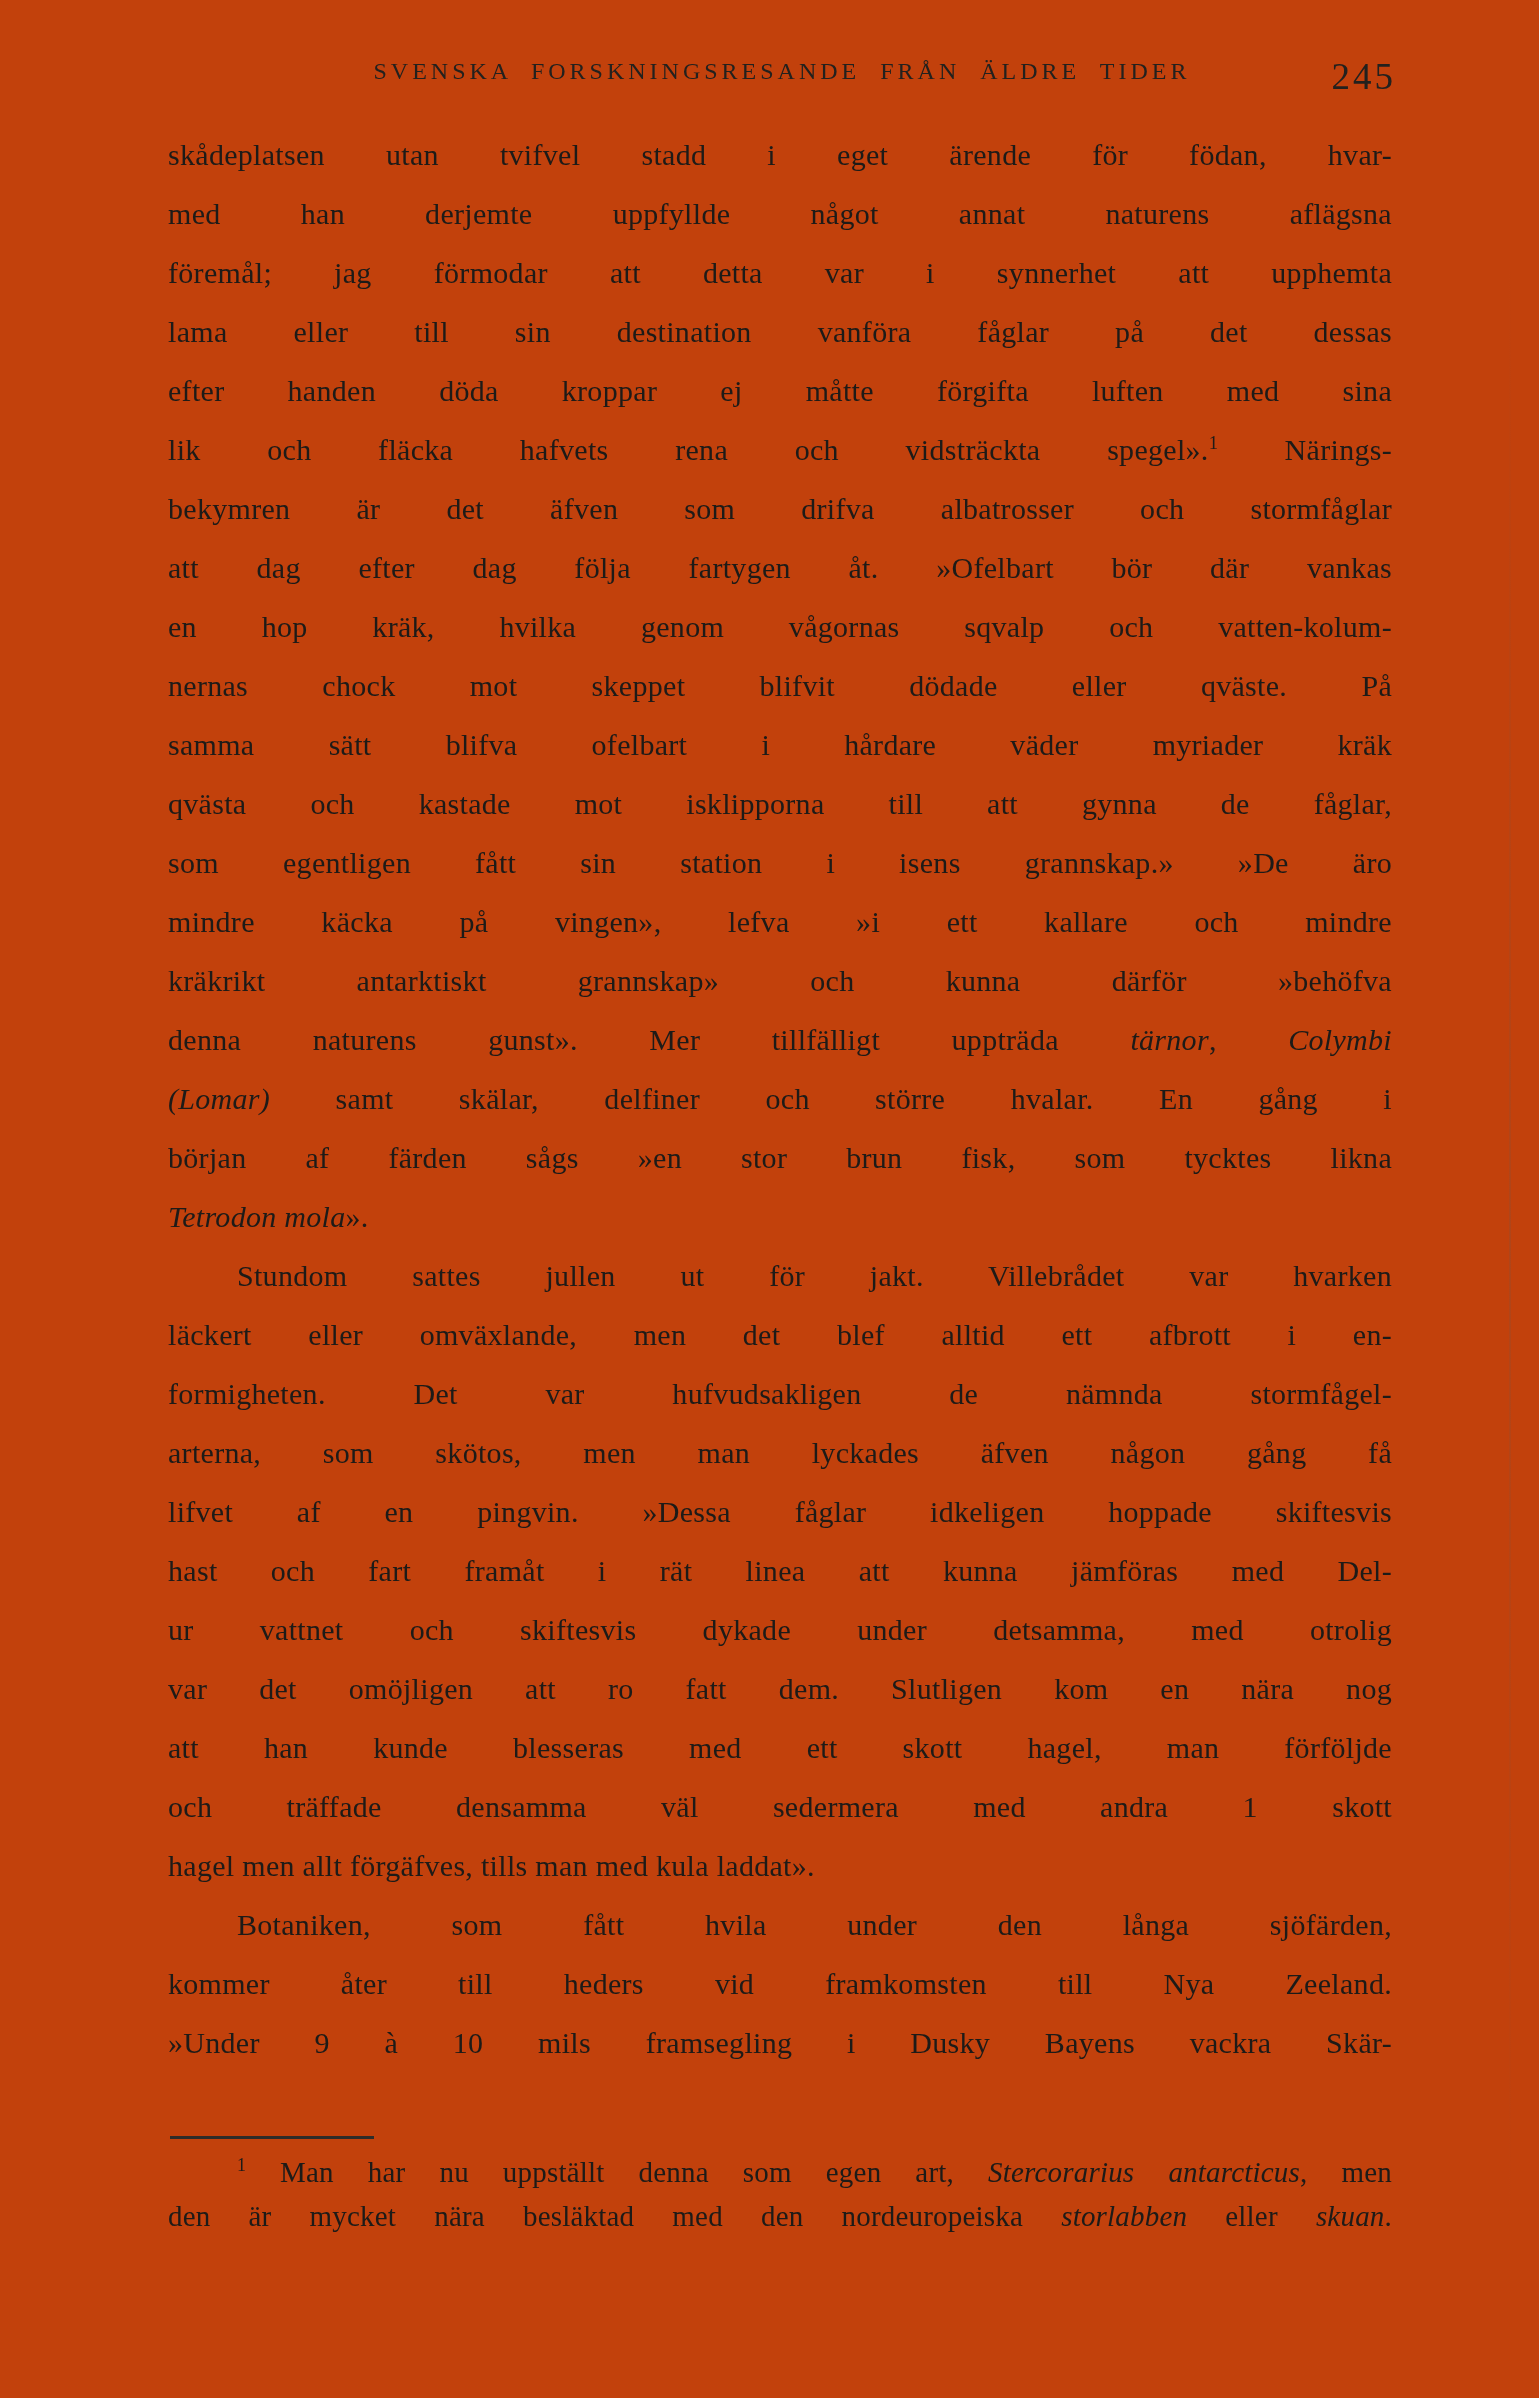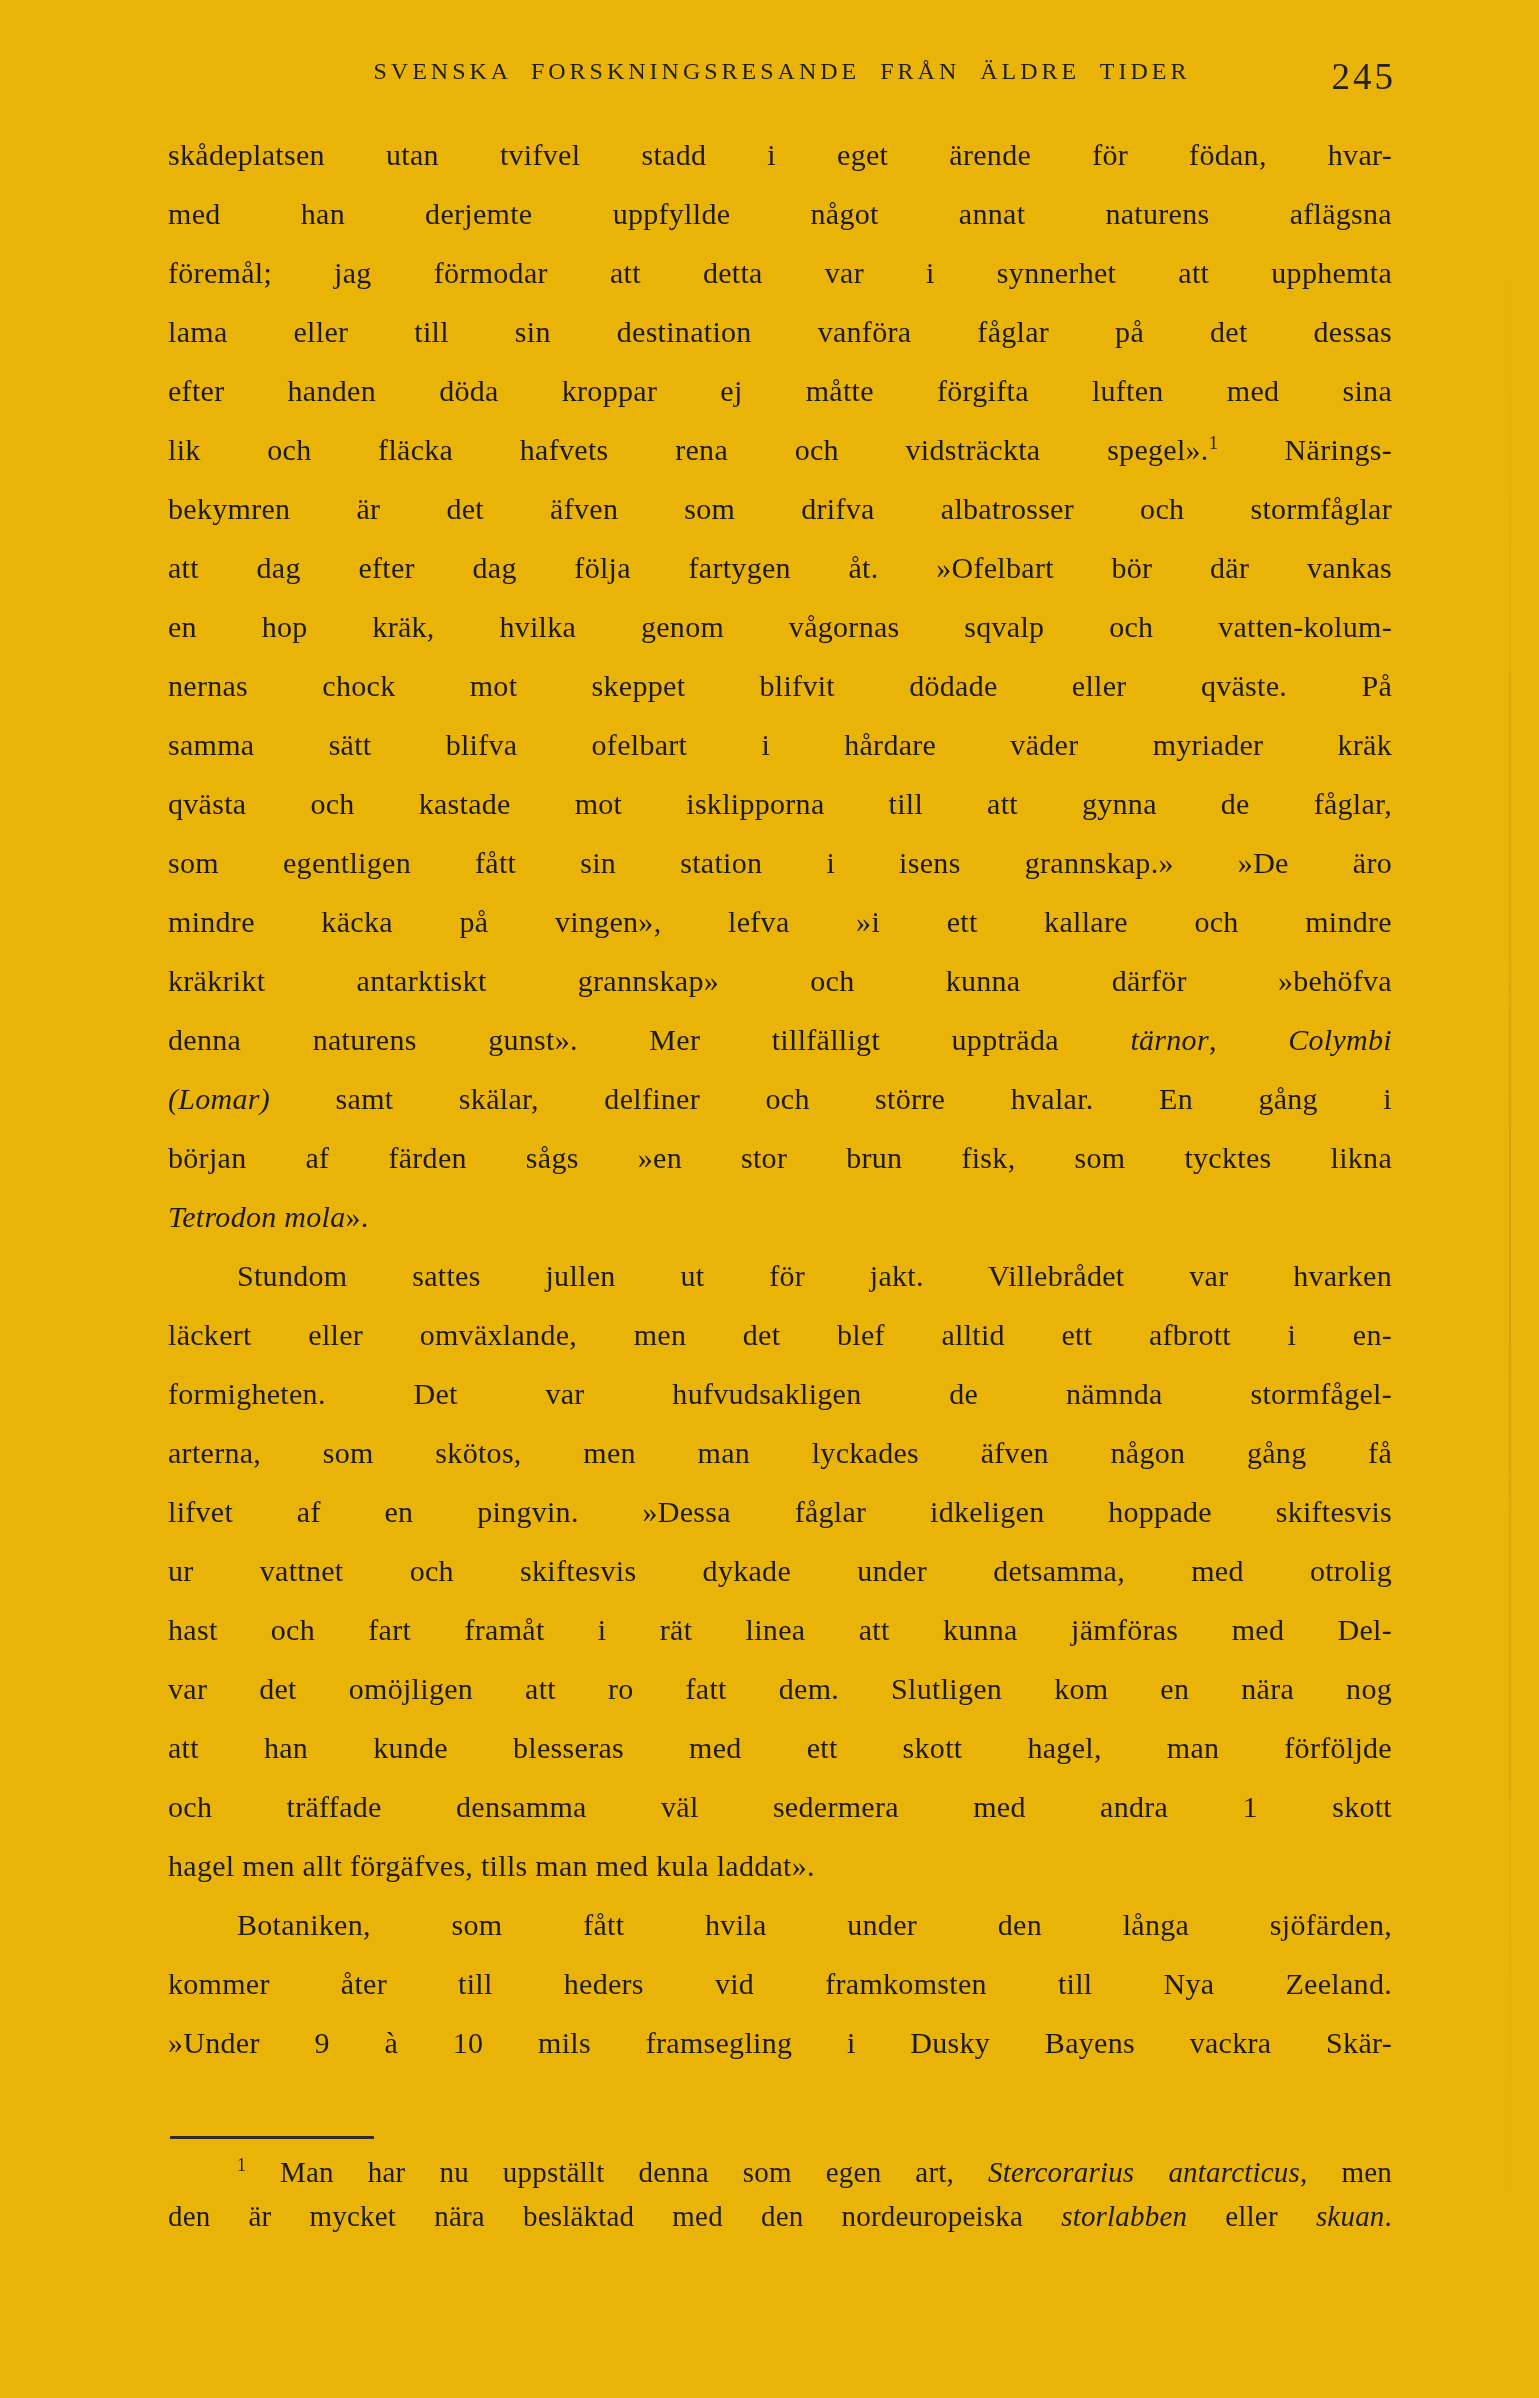--- a/index.html
+++ b/index.html
@@ -1,21 +1,21 @@
 <!DOCTYPE html>
 <html lang="sv"><head>
 <meta charset="utf-8">
 <style>
   html, body { margin: 0; padding: 0; background: #e8e8e6; }
   .page {
     position: relative;
     width: 1539px;
     height: 2399px;
     margin: 0 auto;
-    background: #eab308;
+    background: #c2410c;
     font-family: "Liberation Serif", "DejaVu Serif", serif;
     color: #1d1b18;
     overflow: hidden;
   }
   
   .scan-edge {
     position: absolute;
     top: 257px;
     right: 28px;
     width: 2px;
@@ -129,22 +129,22 @@
       <div class="line"><span>kräkrikt antarktiskt grannskap» och kunna därför »behöfva</span></div>
       <div class="line"><span>denna naturens gunst». Mer tillfälligt uppträda </span><i>tärnor</i><span>, </span><i>Colymbi</i></div>
       <div class="line"><i>(Lomar)</i><span> samt skälar, delfiner och större hvalar. En gång i</span></div>
       <div class="line"><span>början af färden sågs »en stor brun fisk, som tycktes likna</span></div>
       <div class="line no-just"><i>Tetrodon mola</i><span>».</span></div>
       <div class="line indent"><span>Stundom sattes jullen ut för jakt. Villebrådet var hvarken</span></div>
       <div class="line"><span>läckert eller omväxlande, men det blef alltid ett afbrott i en-</span></div>
       <div class="line"><span>formigheten. Det var hufvudsakligen de nämnda stormfågel-</span></div>
       <div class="line"><span>arterna, som skötos, men man lyckades äfven någon gång få</span></div>
       <div class="line"><span>lifvet af en pingvin. »Dessa fåglar idkeligen hoppade skiftesvis</span></div>
+      <div class="line"><span>hast och fart framåt i rät linea att kunna jämföras med Del-</span></div>
       <div class="line"><span>ur vattnet och skiftesvis dykade under detsamma, med otrolig</span></div>
-      <div class="line"><span>hast och fart framåt i rät linea att kunna jämföras med Del-</span></div>
       <div class="line"><span>var det omöjligen att ro fatt dem. Slutligen kom en nära nog</span></div>
       <div class="line"><span>att han kunde blesseras med ett skott hagel, man förföljde</span></div>
       <div class="line"><span>och träffade densamma väl sedermera med andra 1 skott</span></div>
       <div class="line no-just"><span>hagel men allt förgäfves, tills man med kula laddat».</span></div>
       <div class="line indent"><span>Botaniken, som fått hvila under den långa sjöfärden,</span></div>
       <div class="line"><span>kommer åter till heders vid framkomsten till Nya Zeeland.</span></div>
       <div class="line"><span>»Under 9 à 10 mils framsegling i Dusky Bayens vackra Skär-</span></div>
     </div>
 
   <div class="footnote-rule"></div>

